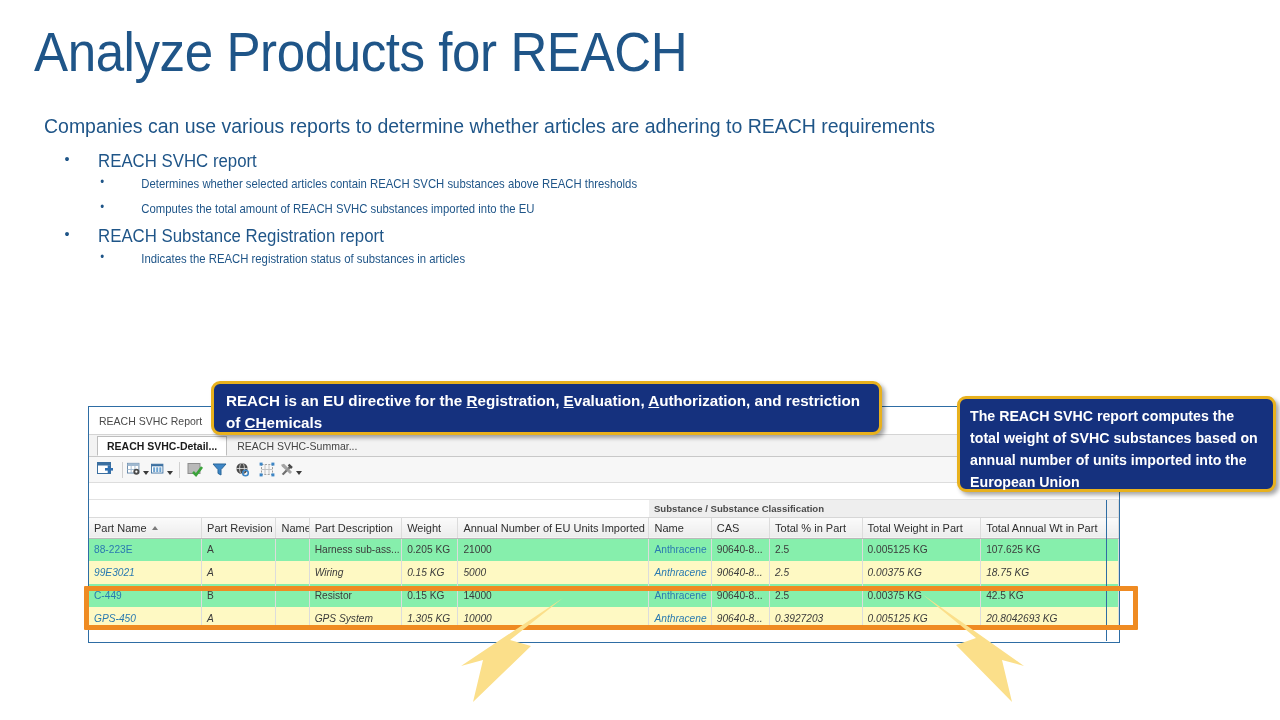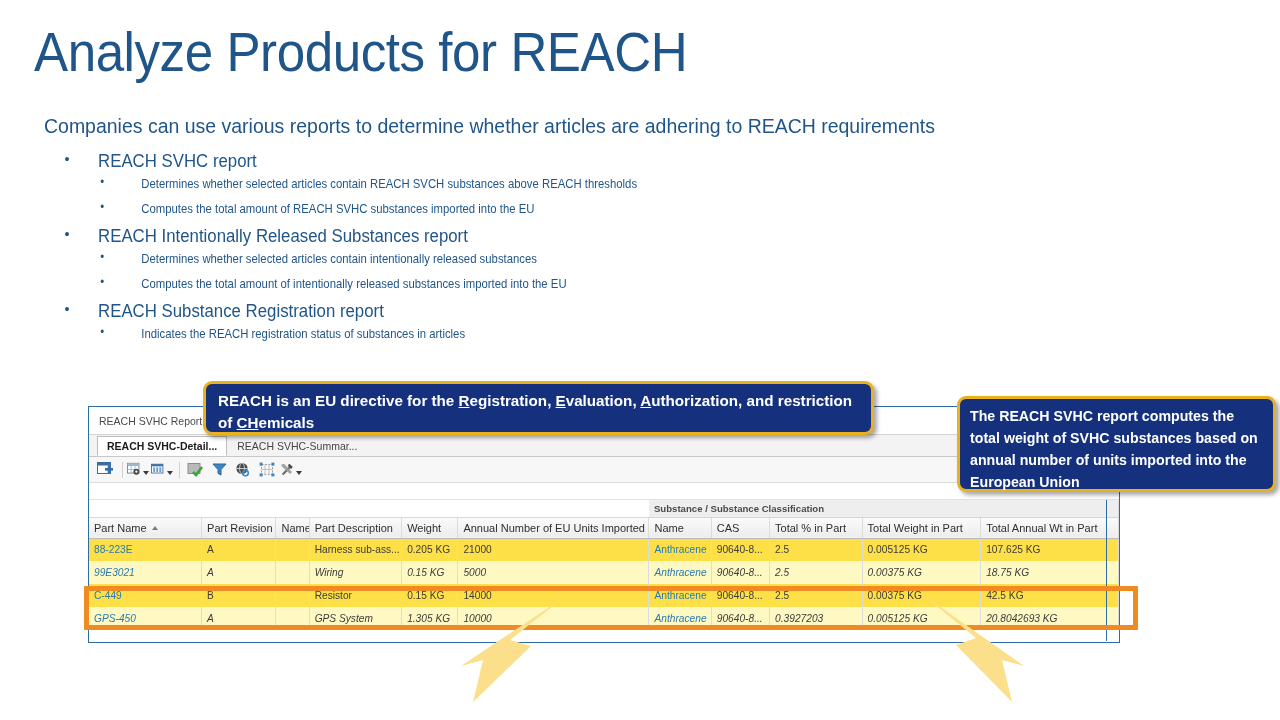--- a/index.html
+++ b/index.html
@@ -212,21 +212,21 @@
   .hdr-row th {
     background: linear-gradient(#fbfbfb, #ececec);
     font-weight: normal;
     font-size: 11px;
     color: #2f2f2f;
     border-bottom: 1px solid #b9b9b9;
     border-top: 1px solid #dadada;
     height: 21px;
   }
   .tbl td { height: 23px; }
-  .row-odd td { background: #fde047; }
+  .row-odd td { background: #86efac; }
   .row-even td { background: #fef9c3; font-style: italic; }
   .lnk { color: #2a7ab0; }
   .sort-caret {
     display: inline-block;
     width: 0; height: 0;
     border-left: 3.5px solid transparent;
     border-right: 3.5px solid transparent;
     border-bottom: 4px solid #7a7a7a;
     margin-left: 5px;
     vertical-align: 2px;
@@ -265,21 +265,21 @@
     position: absolute;
     background: #15317e;
     border: 3px solid #e8b11d;
     border-radius: 9px;
     color: #ffffff;
     font-weight: bold;
     box-sizing: border-box;
     box-shadow: 3px 3px 4px rgba(0,0,0,0.35);
   }
   #callout-left {
-    left: 203px;
+    left: 211px;
     top: 381px;
     width: 671px;
     height: 54px;
     padding: 6px 10px 0 12px;
     font-size: 15.2px;
     line-height: 22px;
   }
   #callout-left u { text-decoration: underline; }
   #callout-right {
     left: 957px;
@@ -301,25 +301,20 @@
 <body>
 
 <div class="slide-title">Analyze Products for REACH</div>
 <div class="slide-subtitle">Companies can use various reports to determine whether articles are adhering to REACH  requirements</div>
 
 <div class="bullets">
   <div class="b1-group">
     <div class="b1">REACH  SVHC report</div>
     <div class="b2">Determines  whether  selected  articles  contain   REACH SVCH substances  above  REACH thresholds</div>
     <div class="b2">Computes  the  total  amount  of REACH SVHC substances  imported  into  the  EU</div>
-  </div>
-  <div class="b1-group">
-    <div class="b1">REACH  Intentionally  Released  Substances report</div>
-    <div class="b2">Determines  whether  selected  articles  contain  intentionally   released  substances</div>
-    <div class="b2">Computes  the  total  amount  of intentionally   released  substances  imported  into the  EU</div>
   </div>
   <div class="b1-group">
     <div class="b1">REACH  Substance  Registration report</div>
     <div class="b2">Indicates  the  REACH registration  status  of substances  in articles</div>
   </div>
 </div>
 
 <div class="report-window">
 
   <div class="rw-titlebar">

